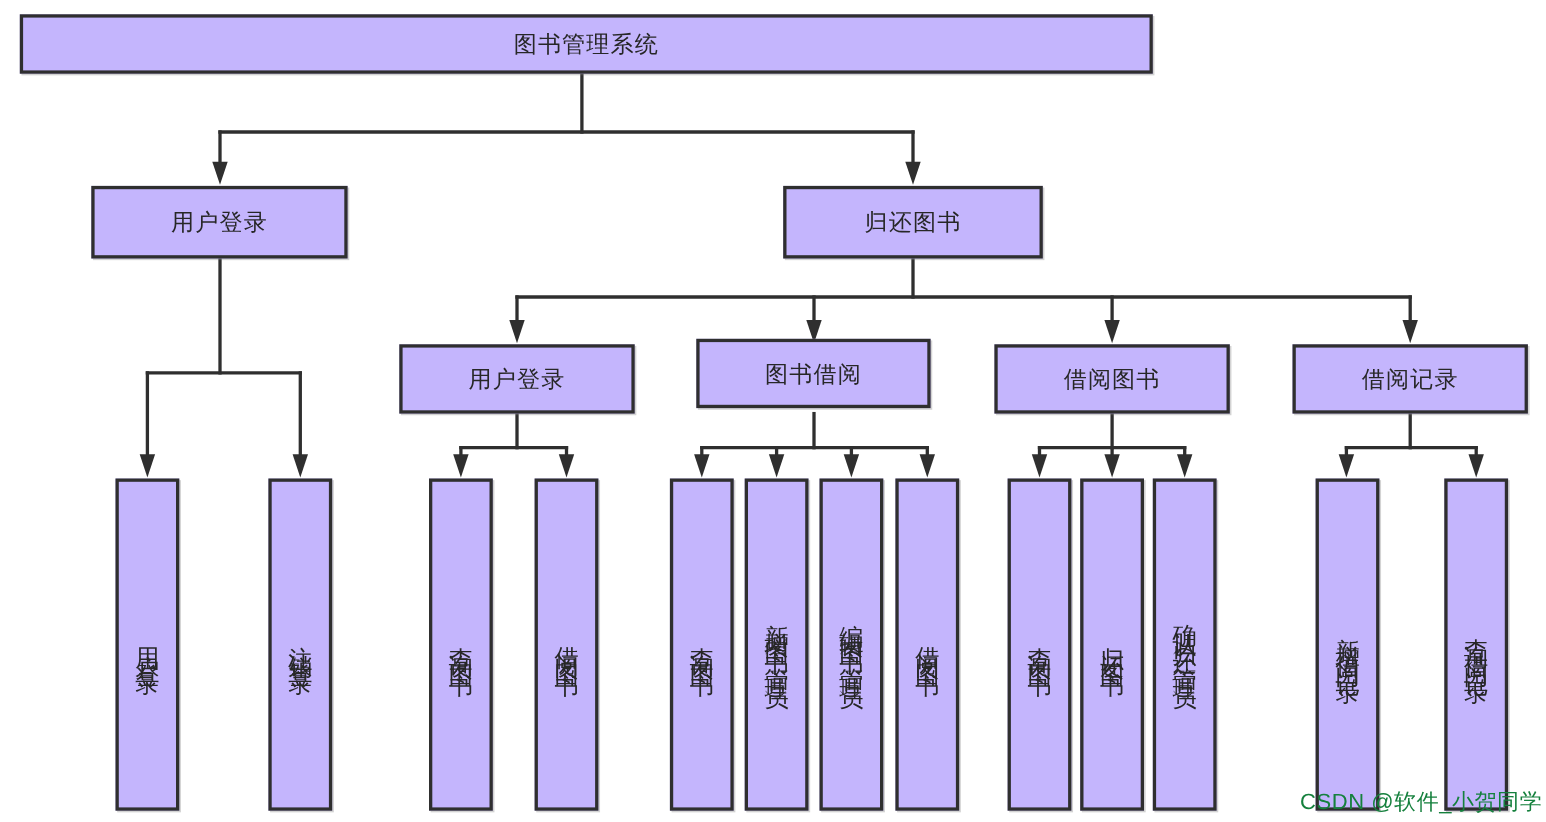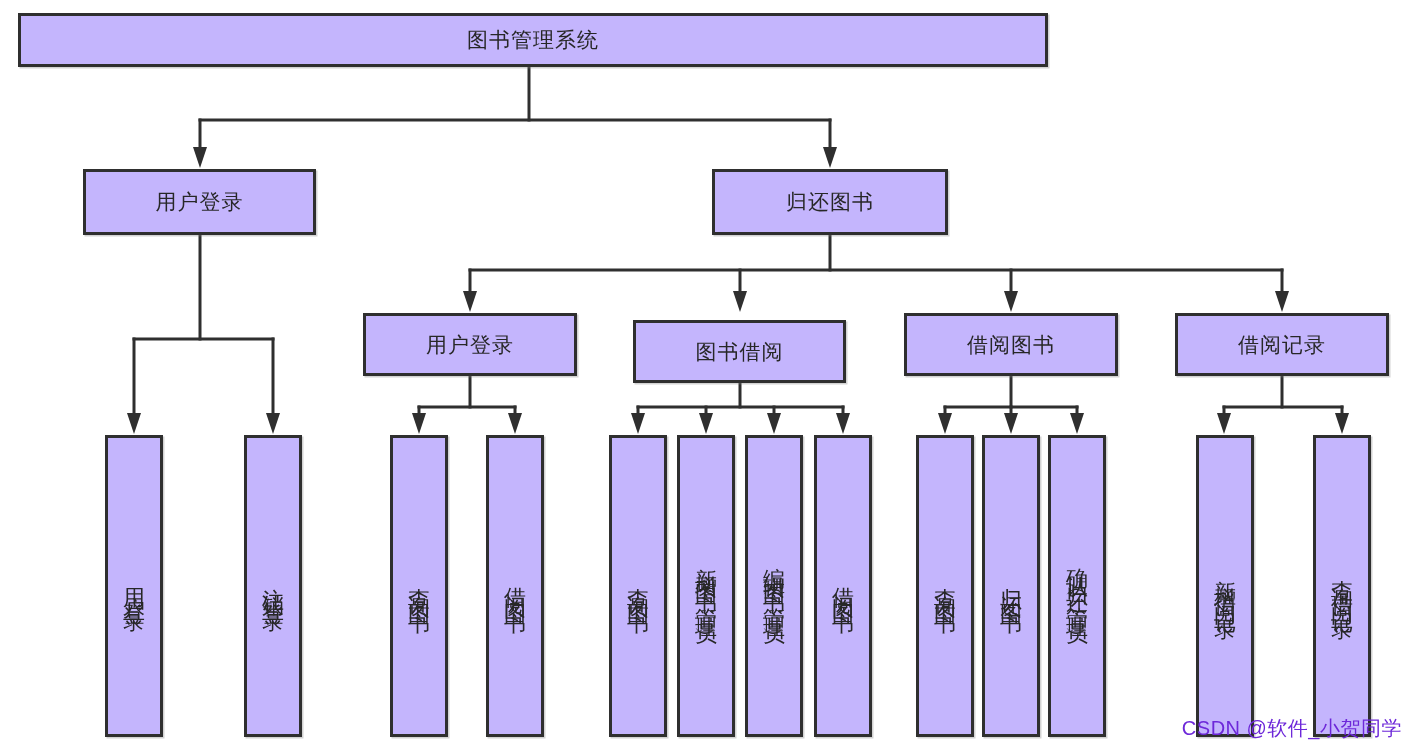--- a/index.html
+++ b/index.html
@@ -41,21 +41,21 @@
     text-orientation: mixed;
     letter-spacing: 8px;
     font-size: 22px;
     line-height: 1;
   }
   .watermark {
     position: absolute;
     right: 3px;
     bottom: 5px;
     font-size: 20px;
-    color: #6d28d9;
+    color: #15803d;
     letter-spacing: 0.5px;
     white-space: nowrap;
   }
 </style>
 </head>
 <body>
 
 <div class="canvas">
 
   <svg class="connectors" width="1405" height="747" viewBox="0 0 1405 747">
@@ -134,21 +134,21 @@
   <div class="node" style="left:83px;top:169px;width:233px;height:66px">
     <span>用户登录</span>
   </div>
   <div class="node" style="left:712px;top:169px;width:236px;height:66px">
     <span>归还图书</span>
   </div>
 
   <div class="node" style="left:363px;top:313px;width:214px;height:63px">
     <span>用户登录</span>
   </div>
-  <div class="node" style="left:633px;top:320px;width:213px;height:63px">
+  <div class="node" style="left:633px;top:308px;width:213px;height:63px">
     <span>图书借阅</span>
   </div>
   <div class="node" style="left:904px;top:313px;width:214px;height:63px">
     <span>借阅图书</span>
   </div>
   <div class="node" style="left:1175px;top:313px;width:214px;height:63px">
     <span>借阅记录</span>
   </div>
 
   <div class="node" style="left:105px;top:435px;width:58px;height:302px">

